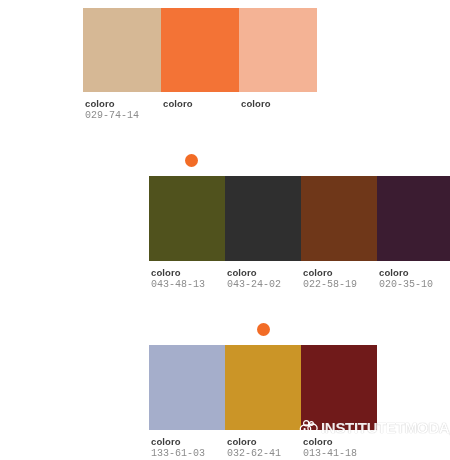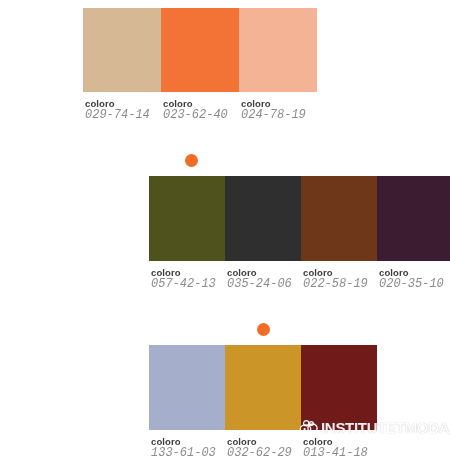--- a/index.html
+++ b/index.html
@@ -60,26 +60,25 @@
     font-size: 9.5px;
     font-weight: bold;
     color: #3d3d3d;
     letter-spacing: 0.1px;
     line-height: 11px;
     white-space: nowrap;
   }
 
   .code {
     font-family: "Liberation Mono", "DejaVu Sans Mono", monospace;
-    font-size: 12px;
+    font-size: 10px;
     color: #8c8c8c;
     line-height: 11px;
     margin-top: 1px;
     white-space: nowrap;
-    font-style: italic;
   }
 
   
   .watermark {
     position: absolute;
     left: 262px;
     top: 418px;
     display: flex;
     flex-direction: row;
     align-items: center;
@@ -117,47 +116,45 @@
             <div class="swatch-color" style="height: 82px; background: rgb(214, 184, 149);"></div>
             <div class="swatch-meta" style="border-top-color: rgb(214, 184, 149);">
               <div class="brand">coloro</div>
               <div class="code">029-74-14</div>
             </div>
           </div>
           <div class="swatch" style="width: 78px;">
             <div class="swatch-color" style="height: 82px; background: rgb(243, 115, 54);"></div>
             <div class="swatch-meta" style="border-top-color: rgb(243, 115, 54);">
               <div class="brand">coloro</div>
-              <div class="code">023-62-40</div>
             </div>
           </div>
           <div class="swatch" style="width: 78px;">
             <div class="swatch-color" style="height: 82px; background: rgb(244, 179, 149);"></div>
             <div class="swatch-meta" style="border-top-color: rgb(244, 179, 149);">
               <div class="brand">coloro</div>
-              <div class="code">024-78-19</div>
             </div>
           </div>
         </div>
       </div>
       <div class="palette" style="left: 113px; top: 176px;">
         <div class="dot" style="left: 36px; background: rgb(242, 108, 38);"></div>
         <div class="swatch-row">
           <div class="swatch" style="width: 76px;">
             <div class="swatch-color" style="height: 83px; background: rgb(80, 82, 29);"></div>
             <div class="swatch-meta" style="border-top-color: rgb(80, 82, 29);">
               <div class="brand">coloro</div>
-              <div class="code">057-42-13</div>
+              <div class="code">043-48-13</div>
             </div>
           </div>
           <div class="swatch" style="width: 76px;">
             <div class="swatch-color" style="height: 83px; background: rgb(47, 47, 47);"></div>
             <div class="swatch-meta" style="border-top-color: rgb(47, 47, 47);">
               <div class="brand">coloro</div>
-              <div class="code">035-24-06</div>
+              <div class="code">043-24-02</div>
             </div>
           </div>
           <div class="swatch" style="width: 76px;">
             <div class="swatch-color" style="height: 83px; background: rgb(111, 55, 25);"></div>
             <div class="swatch-meta" style="border-top-color: rgb(111, 55, 25);">
               <div class="brand">coloro</div>
               <div class="code">022-58-19</div>
             </div>
           </div>
           <div class="swatch" style="width: 76px;">
@@ -176,21 +173,21 @@
             <div class="swatch-color" style="height: 83px; background: rgb(165, 174, 203);"></div>
             <div class="swatch-meta" style="border-top-color: rgb(165, 174, 203);">
               <div class="brand">coloro</div>
               <div class="code">133-61-03</div>
             </div>
           </div>
           <div class="swatch" style="width: 76px;">
             <div class="swatch-color" style="height: 83px; background: rgb(203, 149, 39);"></div>
             <div class="swatch-meta" style="border-top-color: rgb(203, 149, 39);">
               <div class="brand">coloro</div>
-              <div class="code">032-62-29</div>
+              <div class="code">032-62-41</div>
             </div>
           </div>
           <div class="swatch" style="width: 76px;">
             <div class="swatch-color" style="height: 83px; background: rgb(112, 26, 26);"></div>
             <div class="swatch-meta" style="border-top-color: rgb(112, 26, 26);">
               <div class="brand">coloro</div>
               <div class="code">013-41-18</div>
             </div>
           </div>
         </div>

